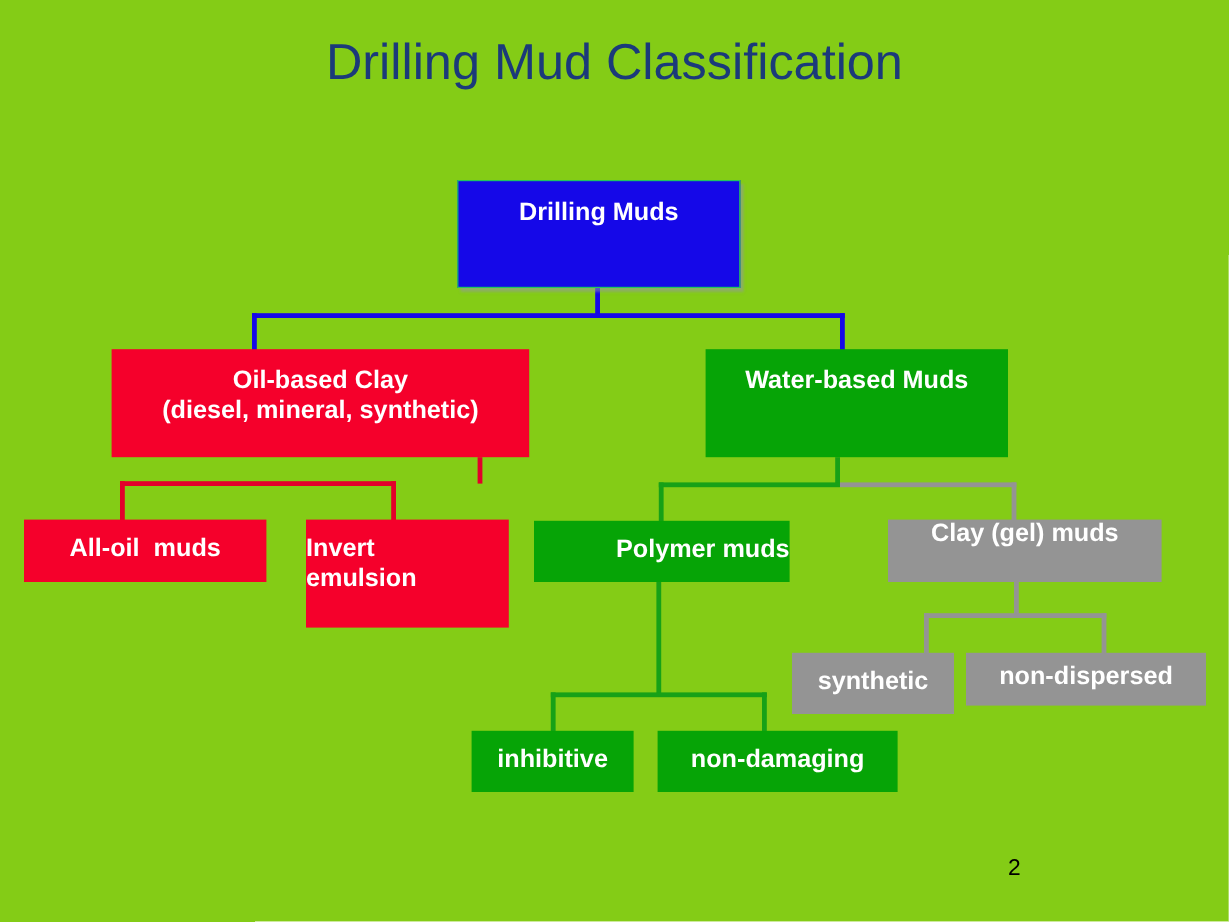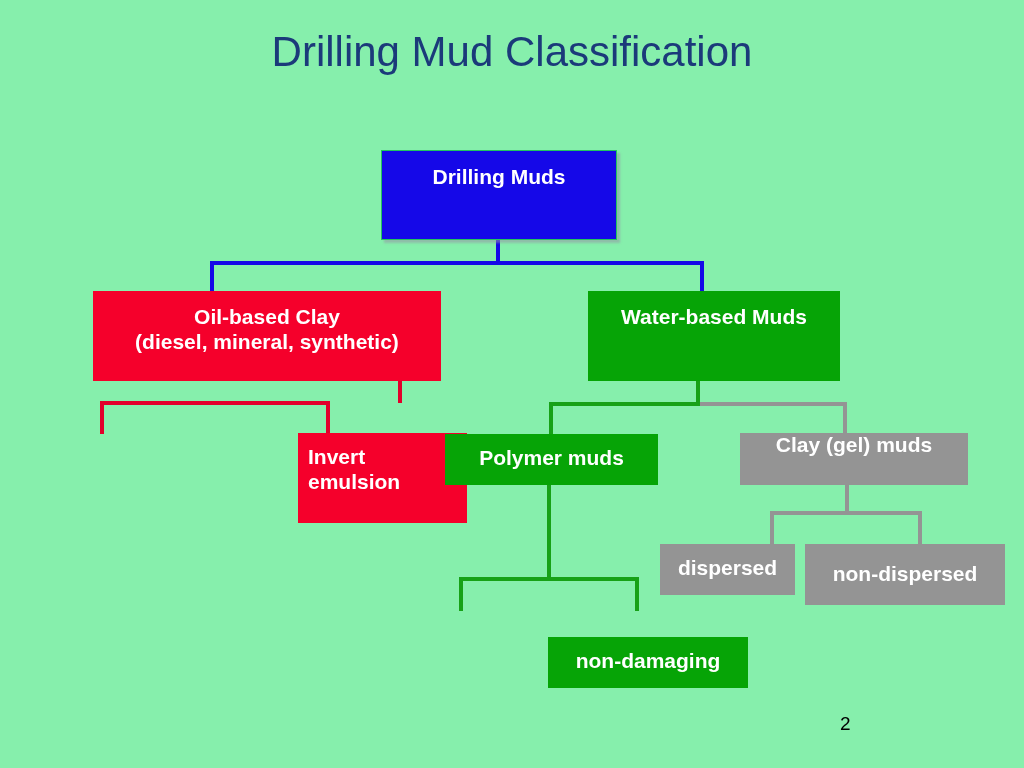--- a/index.html
+++ b/index.html
@@ -7,21 +7,21 @@
     padding: 0;
     background: #ffffff;
   }
   body {
     font-family: "Liberation Sans", sans-serif;
   }
   #slide {
     position: relative;
     width: 1024px;
     height: 768px;
-    background: #86efac;
+    background: #84cc16;
     overflow: hidden;
     text-decoration: underline;
   }
   .title {
     position: absolute;
     left: 0;
     top: 28px;
     width: 1024px;
     text-align: center;
     font-size: 42px;
@@ -112,30 +112,32 @@
   <div class="ln ln-green" style="left:459px; top:577px; width:4px; height:34px;"></div>
   <div class="ln ln-green" style="left:635px; top:577px; width:4px; height:34px;"></div>
 
   <div class="box box-root txt-center" style="left:381px; top:150px; width:236px; height:90px;">Drilling Muds</div>
 
   <div class="box box-red txt-center" style="left:93px; top:291px; width:348px; height:90px; padding-top:14px;">Oil-based Clay
 (diesel, mineral, synthetic)</div>
 
   <div class="box box-green txt-center" style="left:588px; top:291px; width:252px; height:90px; padding-top:14px;">Water-based Muds</div>
 
+  <div class="box box-red txt-center" style="left:20px; top:433px; width:202px; height:52px; padding-top:12px;">All-oil  muds</div>
 
-  <div class="box box-red txt-left" style="left:255px; top:433px; width:169px; height:90px; padding-top:12px; padding-left:10px;margin-left:43px;">Invert
+  <div class="box box-red txt-left" style="left:255px; top:433px; width:169px; height:90px; padding-top:12px; ">Invert
 emulsion</div>
 
-  <div class="box box-green txt-center" style="left:445px; top:434px; width:213px; height:51px; padding-top:12px;">Polymer muds</div>
+  <div class="box box-green txt-center" style="left:445px; top:434px; width:213px; height:51px; padding-top:12px;text-align:right;">Polymer muds</div>
 
   <div class="box box-gray txt-center" style="left:740px; top:433px; width:228px; height:52px; ">Clay (gel) muds</div>
 
-  <div class="box box-gray txt-center" style="left:660px; top:544px; width:135px; height:51px; padding-top:12px;">dispersed</div>
+  <div class="box box-gray txt-center" style="left:660px; top:544px; width:135px; height:51px; padding-top:12px;">synthetic</div>
 
-  <div class="box box-gray txt-center" style="left:805px; top:544px; width:200px; height:61px; padding-top:18px;">non-dispersed</div>
+  <div class="box box-gray txt-center" style="left:805px; top:544px; width:200px; height:44px; padding-top:8px;">non-dispersed</div>
 
+  <div class="box box-green txt-center" style="left:393px; top:609px; width:135px; height:51px; padding-top:12px;">inhibitive</div>
 
-  <div class="box box-green txt-center" style="left:548px; top:609px; width:200px; height:51px; padding-top:12px;margin-top:28px;">non-damaging</div>
+  <div class="box box-green txt-center" style="left:548px; top:609px; width:200px; height:51px; padding-top:12px;">non-damaging</div>
 
   <div class="page-num">2</div>
 
 </div>
 
 </body></html>

